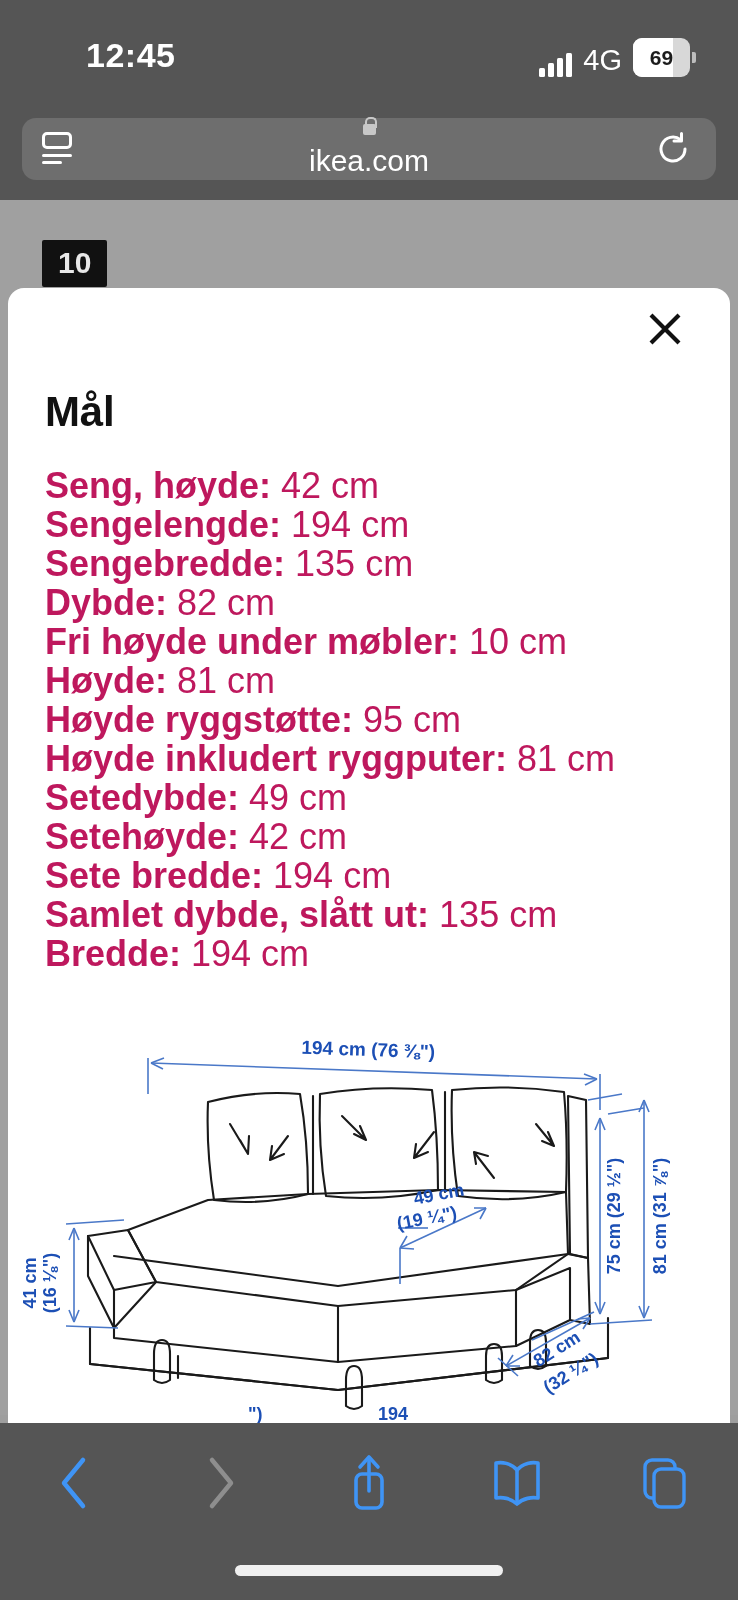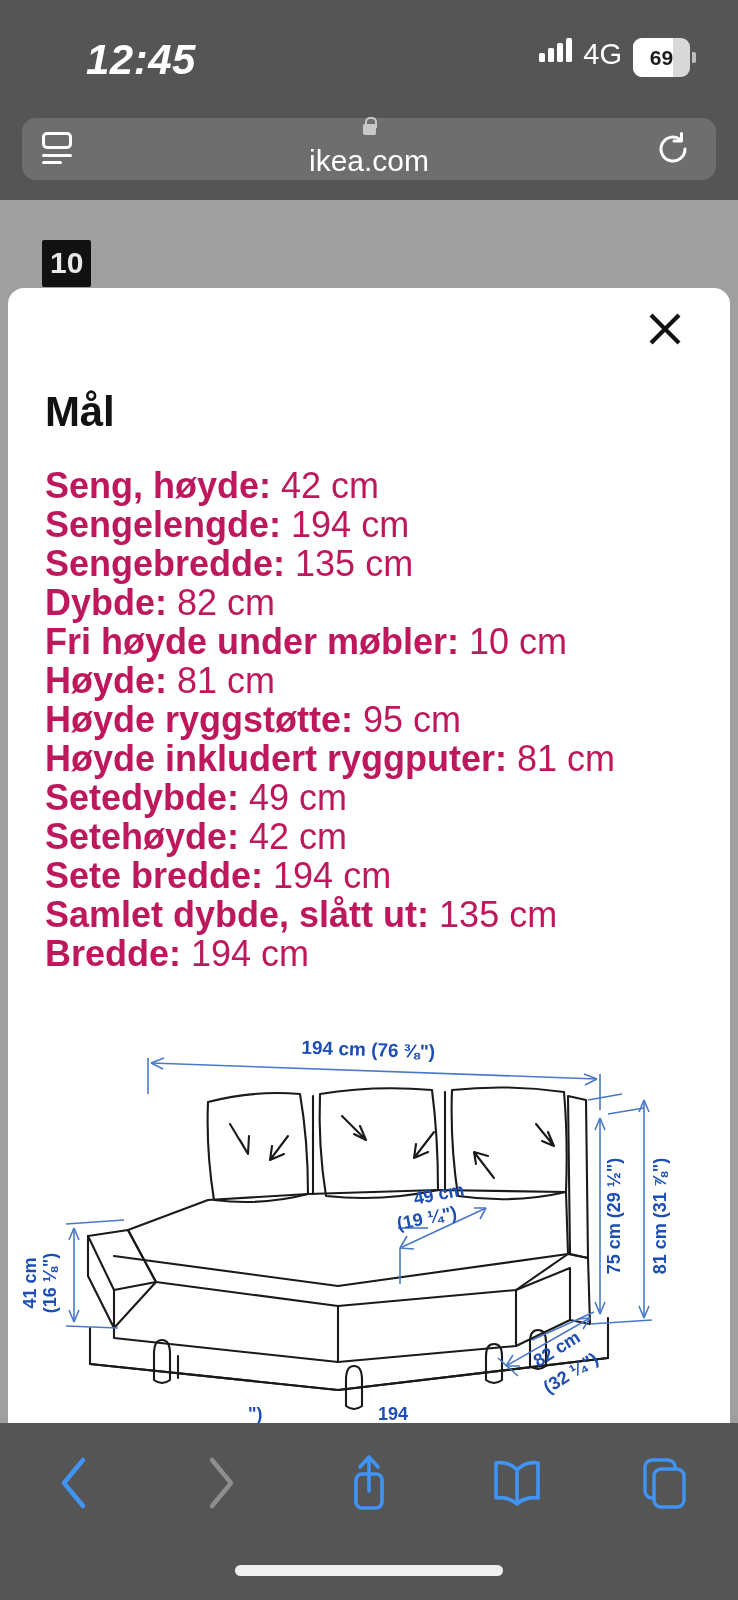--- a/index.html
+++ b/index.html
@@ -14,25 +14,25 @@
   
   .browser-top {
     position:absolute; left:0; top:0; width:738px; height:200px;
     background:#555555;
   }
   .statusbar {
     position:absolute; left:0; top:0; width:738px; height:100px;
   }
   .clock {
     position:absolute; left:86px; top:36px;
-    color:#ffffff; font-size:42px; font-weight:600; letter-spacing:.5px;font-style:italic;
+    color:#ffffff; font-size:34px; font-weight:600; letter-spacing:.5px;
   }
   .status-right {
     position:absolute; right:42px; top:38px;
-    display:flex; align-items:flex-start; gap:11px;
+    display:flex; align-items:flex-end; gap:11px;
   }
   .signal { display:flex; align-items:flex-end; gap:3px; height:24px; }
   .signal i { width:6px; background:#ffffff; border-radius:1.5px; display:block; }
   .signal i:nth-child(1){ height:9px; }
   .signal i:nth-child(2){ height:14px; }
   .signal i:nth-child(3){ height:19px; }
   .signal i:nth-child(4){ height:24px; }
   .net { color:#ffffff; font-size:29px; font-weight:500; }
   .battery {
     position:relative; width:57px; height:39px;
@@ -82,21 +82,21 @@
 
   
   .page-backdrop {
     position:absolute; left:0; top:200px; width:738px; height:1215px;
     background:#a0a0a0;
   }
   .gallery-badge {
     position:absolute; left:42px; top:240px;
     background:#111111; color:#e8e8e8;
     font-size:30px; font-weight:600;
-    padding:8px 8px 9px; border-radius:2px;
+    padding:8px 16px 9px; border-radius:2px;
     line-height:1;
   }
 
   
   .sheet {
     position:absolute; left:8px; top:288px; width:722px; height:1135px;
     background:#ffffff; border-radius:16px 16px 0 0;
     overflow:hidden;
     padding-left:24px;
   }

